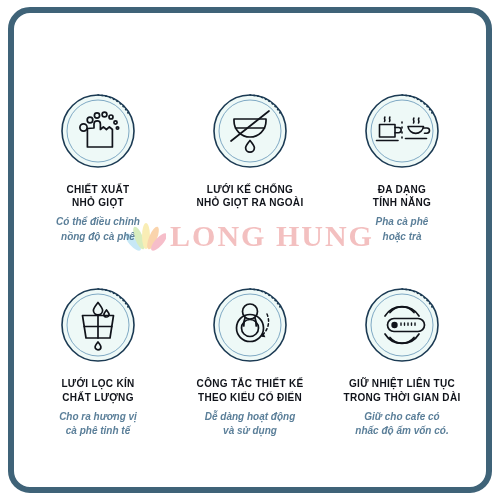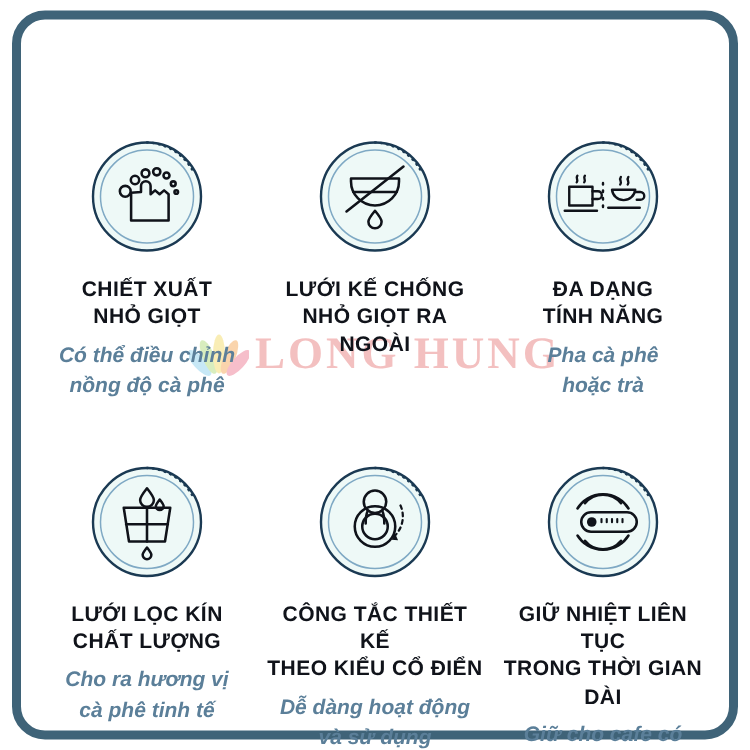--- a/index.html
+++ b/index.html
@@ -84,30 +84,30 @@
     text-align:center;
     padding:0 4px;
   }
   .icon-wrap{
     position:relative;
     width:86px;height:86px;
     margin-bottom:9px;
   }
   .icon-wrap svg{display:block;}
   .card-title{
-    font-size:14px;
+    font-size:10px;
     font-weight:700;
     color:#10131a;
     letter-spacing:.3px;
     line-height:1.32;
     white-space:pre-line;
     margin-bottom:6px;
   }
   .card-desc{
-    font-size:14px;
+    font-size:10px;
     font-style:italic;
     font-weight:600;
     color:#5b7f99;
     line-height:1.45;
     white-space:pre-line;
   }
 </style>
 </head>
 <body>
 

